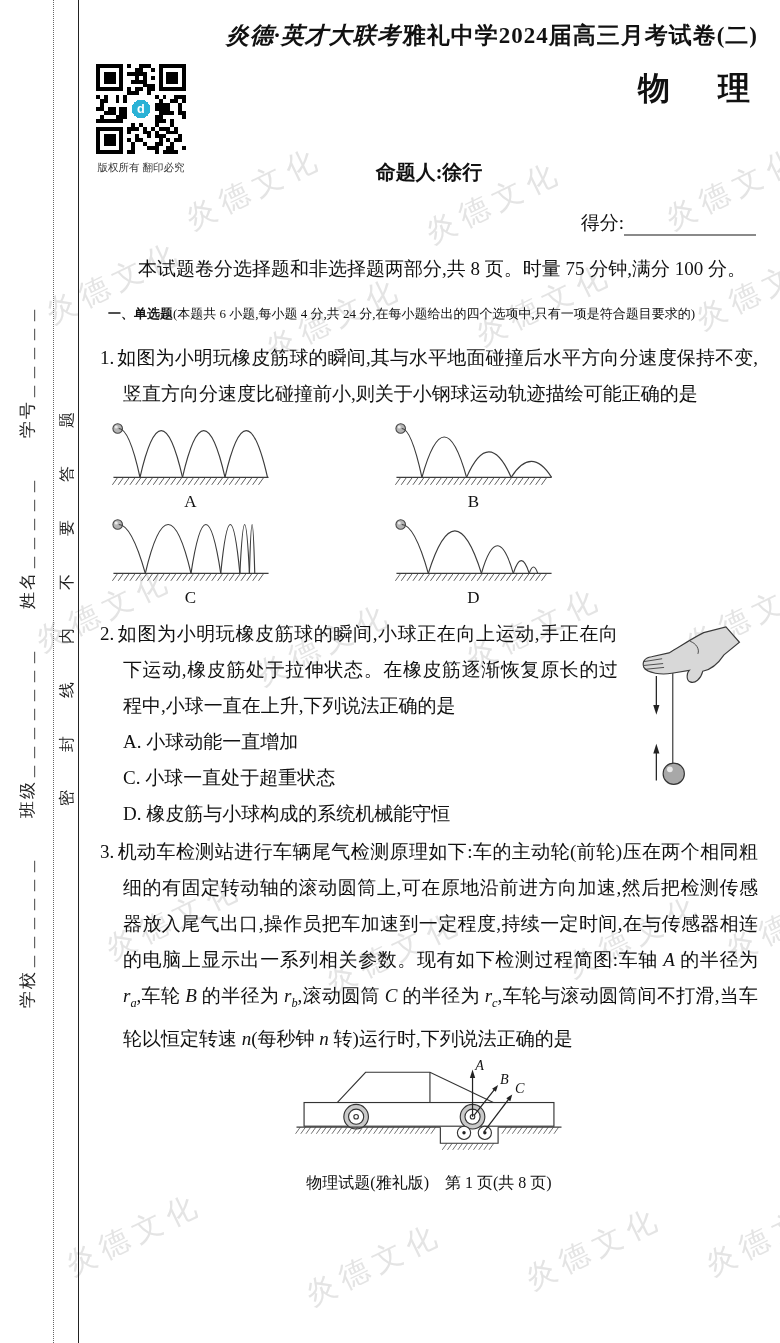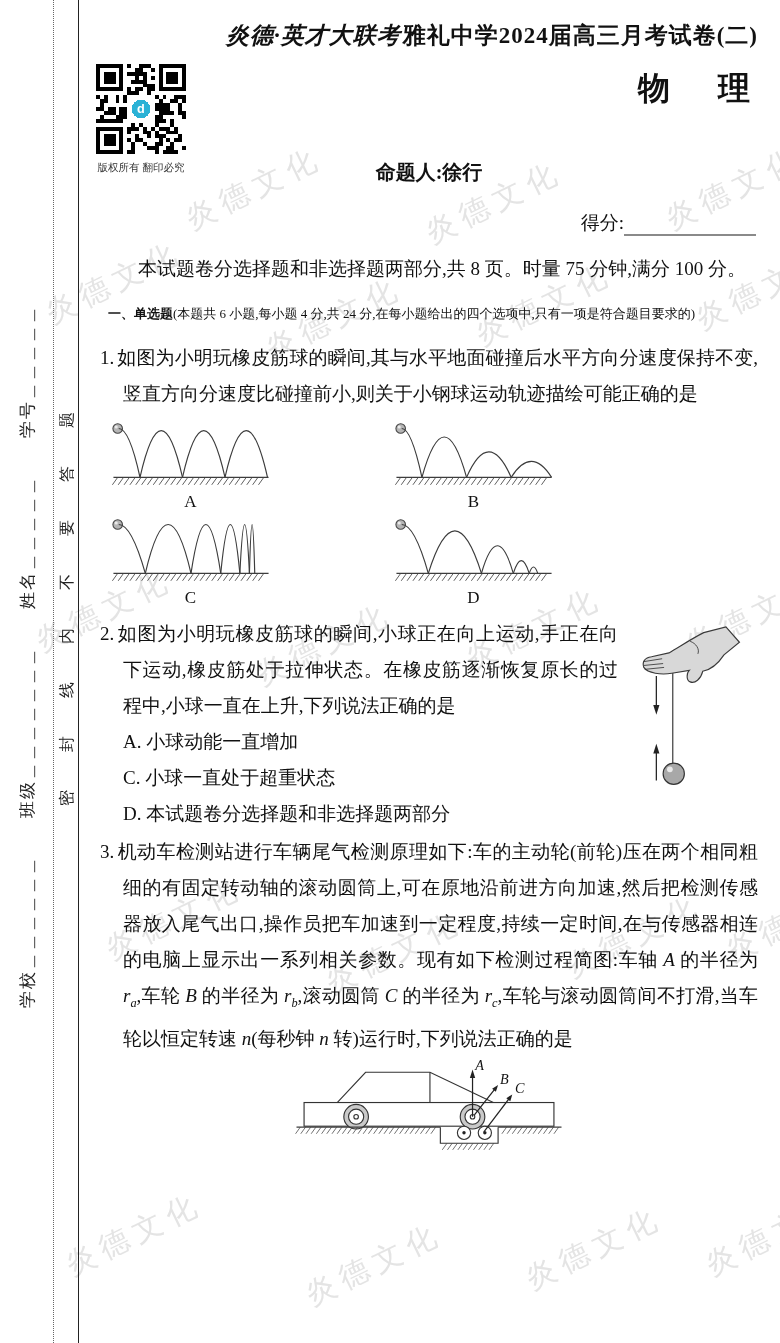--- a/index.html
+++ b/index.html
@@ -454,21 +454,21 @@
       <circle cx="43" cy="157" r="11" fill="#a8a8a8" stroke="#333" stroke-width="1.2"></circle>
       <circle cx="39" cy="152.5" r="3" class="ballhl"></circle>
       <line class="arrow" x1="25" y1="56" x2="25" y2="88"></line>
       <polygon class="arrowhead" points="25,96 21.8,86 28.2,86"></polygon>
       <line class="arrow" x1="25" y1="164" x2="25" y2="134"></line>
       <polygon class="arrowhead" points="25,126 21.8,136 28.2,136"></polygon>
     </svg>
     <p class="qpara"><span class="qnum">2.</span><span>如图为小明玩橡皮筋球的瞬间,小球正在向上运动,手正在向下运动,橡皮筋处于拉伸状态。在橡皮筋逐渐恢复原长的过程中,小球一直在上升,下列说法正确的是</span></p>
     <div class="qopt">A. 小球动能一直增加</div>
     <div class="qopt">C. 小球一直处于超重状态</div>
-    <div class="qopt">D. 本试题卷分选择题和非选择题两部分</div>
+    <div class="qopt">D. 橡皮筋与小球构成的系统机械能守恒</div>
   </div>
 
   <div class="q" style="margin-top:2px;">
     <p class="qpara"><span class="qnum">3.</span><span>机动车检测站进行车辆尾气检测原理如下:车的主动轮(前轮)压在两个相同粗细的有固定转动轴的滚动圆筒上,可在原地沿前进方向加速,然后把检测传感器放入尾气出口,操作员把车加速到一定程度,持续一定时间,在与传感器相连的电脑上显示出一系列相关参数。现有如下检测过程简图:车轴 <i>A</i> 的半径为 <i>r<sub>a</sub></i>,车轮 <i>B</i> 的半径为 <i>r<sub>b</sub></i>,滚动圆筒 <i>C</i> 的半径为 <i>r<sub>c</sub></i>,车轮与滚动圆筒间不打滑,当车轮以恒定转速 <i>n</i>(每秒钟 <i>n</i> 转)运行时,下列说法正确的是</span></p>
     <svg class="car-fig" width="282" height="106" viewBox="0 0 290 112">
       <rect x="13" y="46" width="264" height="25" class="carline"></rect>
       <polyline points="48,46 78,14 146,14 213,46" class="carline"></polyline>
       <line x1="146" y1="14" x2="146" y2="46" class="carline"></line>
       <circle cx="68" cy="61" r="13" class="wheelring"></circle>
       <circle cx="68" cy="61" r="8" class="wheelin"></circle>
@@ -542,13 +542,14 @@
       <line class="arrow" x1="193" y1="59" x2="216" y2="30"></line>
       <polygon class="arrowhead" points="218,27.5 215.7,34.6 211.7,31.4"></polygon>
       <line class="arrow" x1="203" y1="77" x2="231" y2="40"></line>
       <polygon class="arrowhead" points="233,37.4 230.9,44.6 226.7,41.4"></polygon>
       <text x="194" y="12" class="cvar">A</text>
       <text x="220" y="26" class="cvar">B</text>
       <text x="236" y="36" class="cvar">C</text>
     </svg>
   </div>
 
+  <div class="footer">物理试题(雅礼版)　第 1 页(共 8 页)</div>
 </div>
 
 </body></html>

